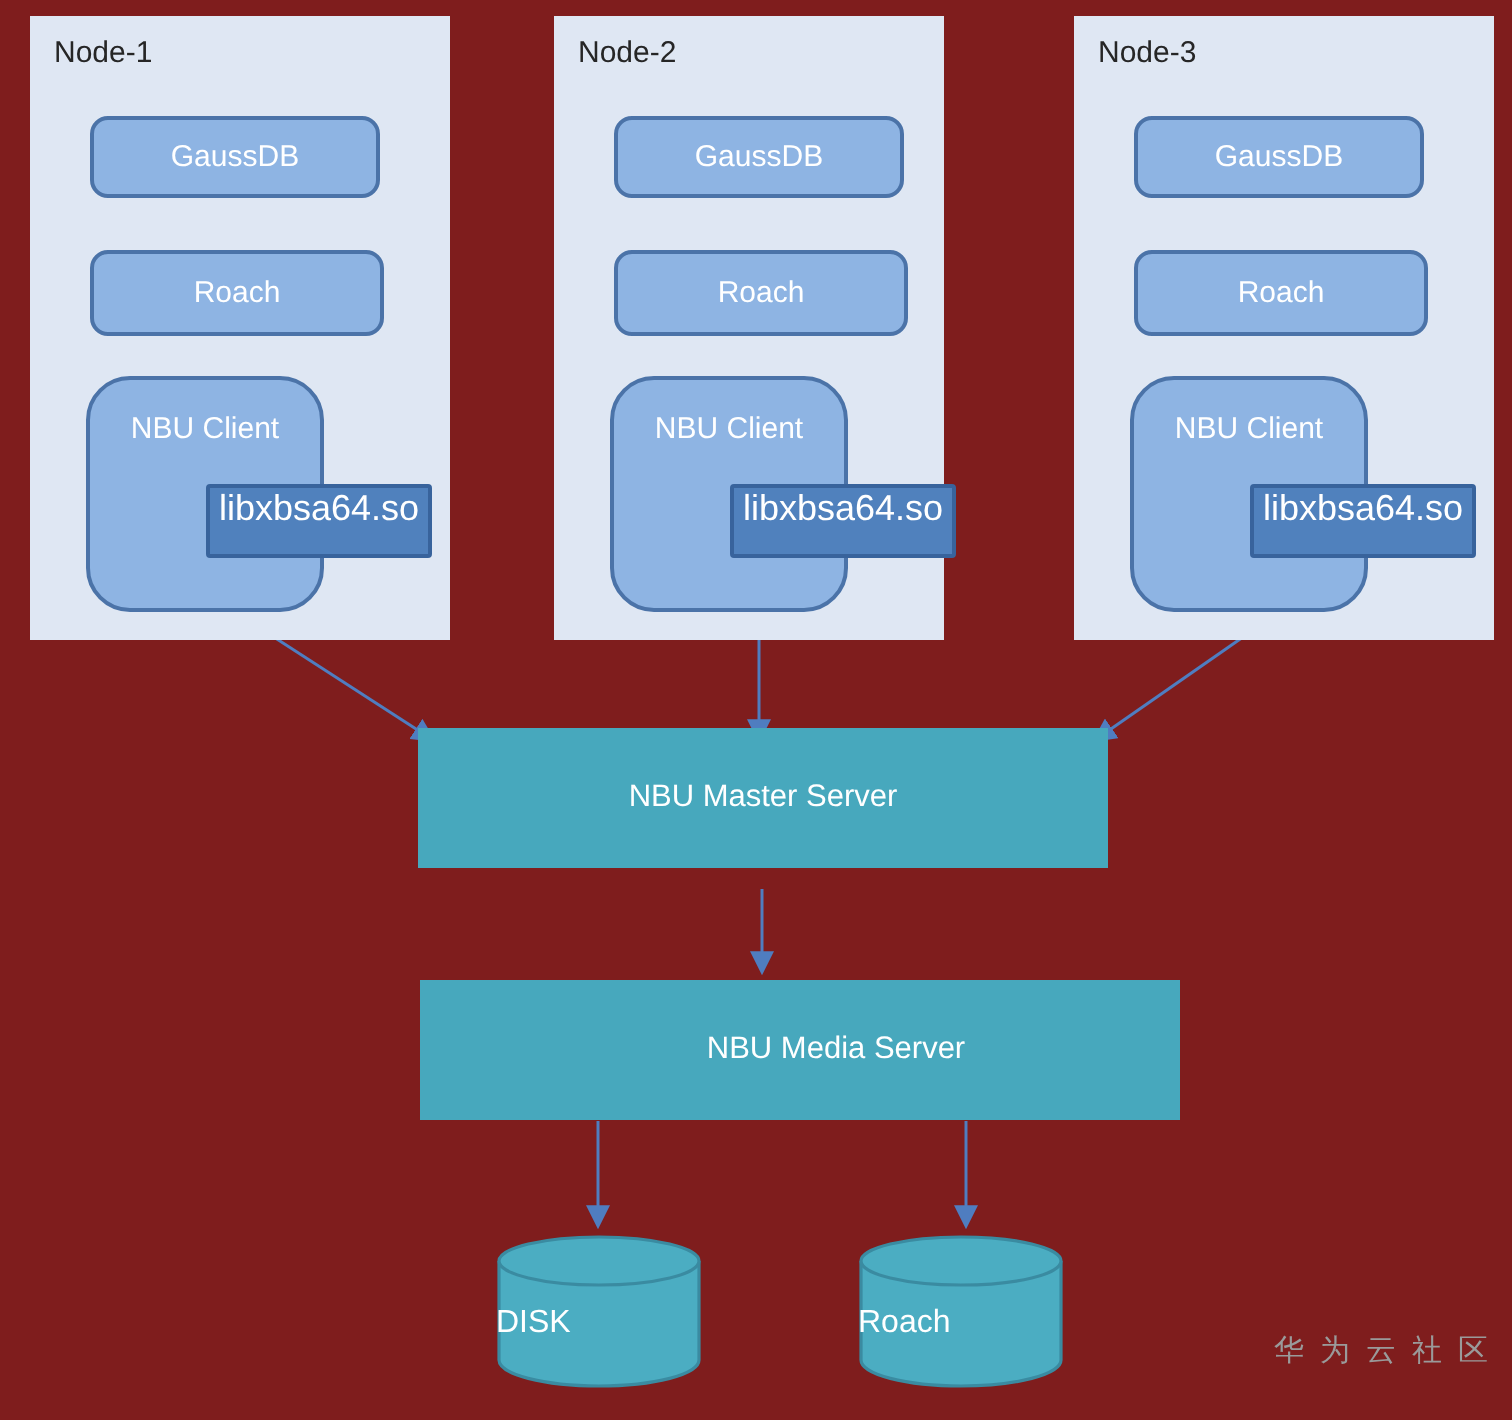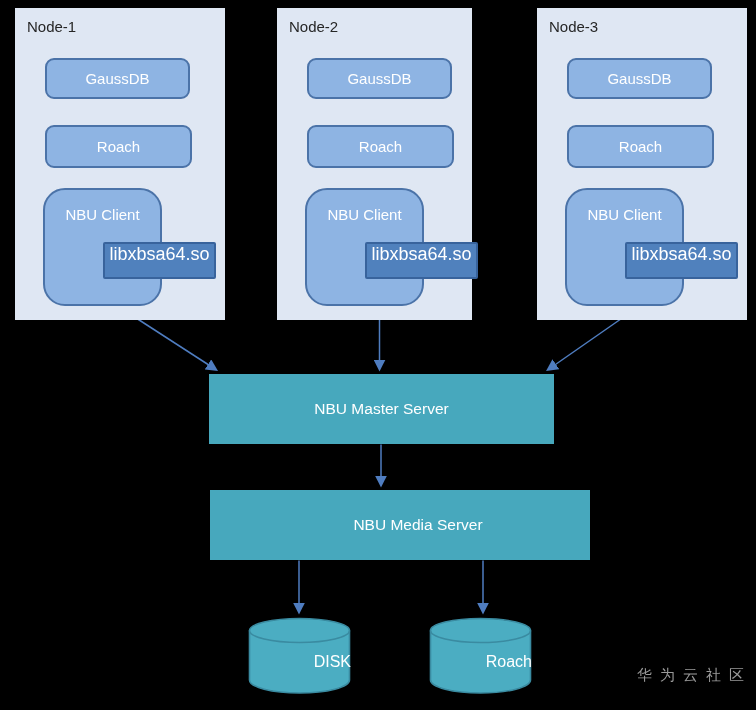--- a/index.html
+++ b/index.html
@@ -5,21 +5,21 @@
   html, body {
     margin: 0;
     padding: 0;
     background: #ffffff;
     font-family: "Liberation Sans", sans-serif;
   }
   .canvas {
     position: relative;
     width: 756px;
     height: 710px;
-    background: #000000;
+    background: #7f1d1d;
     overflow: hidden;
   }
   svg.overlay {
     position: absolute;
     left: 0; top: 0;
     width: 756px; height: 710px;
     pointer-events: none;
   }
   svg.overlay line, svg.overlay polyline {
     stroke: var(--arrow, #4f7dc0);
@@ -92,39 +92,39 @@
 
   .bar {
     position: absolute;
     background: var(--bar-fill, #47a8bd);
     color: var(--text-on-fill, #ffffff);
     font-size: 15.5px;
     display: flex;
     align-items: center;
     justify-content: center;
   }
-  .bar.master { left: 209px; top: 374px; width: 345px; height: 70px; }
+  .bar.master { left: 209px; top: 364px; width: 345px; height: 70px; }
   .bar.media  { left: 210px; top: 490px; width: 344px; height: 70px; padding-left: 36px; }
 
   .cyl {
     position: absolute;
     width: 103px; height: 78px;
   }
   .cyl.disk { left: 248px; top: 617px; }
   .cyl.tape { left: 429px; top: 617px; }
   .cyl svg { display: block; }
   .cyl .cyl-shape {
     fill: var(--cylinder-fill, #4badc2);
     stroke: var(--cylinder-border, #3a8ba1);
     stroke-width: 1.6;
   }
   .cyl-label {
     position: absolute;
     left: 0; right: 0; top: 36px;
-    text-align: right;
+    text-align: left;
     color: var(--text-on-fill, #ffffff);
     font-size: 16px;
   }
 
   .watermark {
     position: absolute;
     right: 4px; top: 666px;
     font-size: 15px;
     letter-spacing: 8px;
     color: var(--watermark-color, #9a9a9a);

